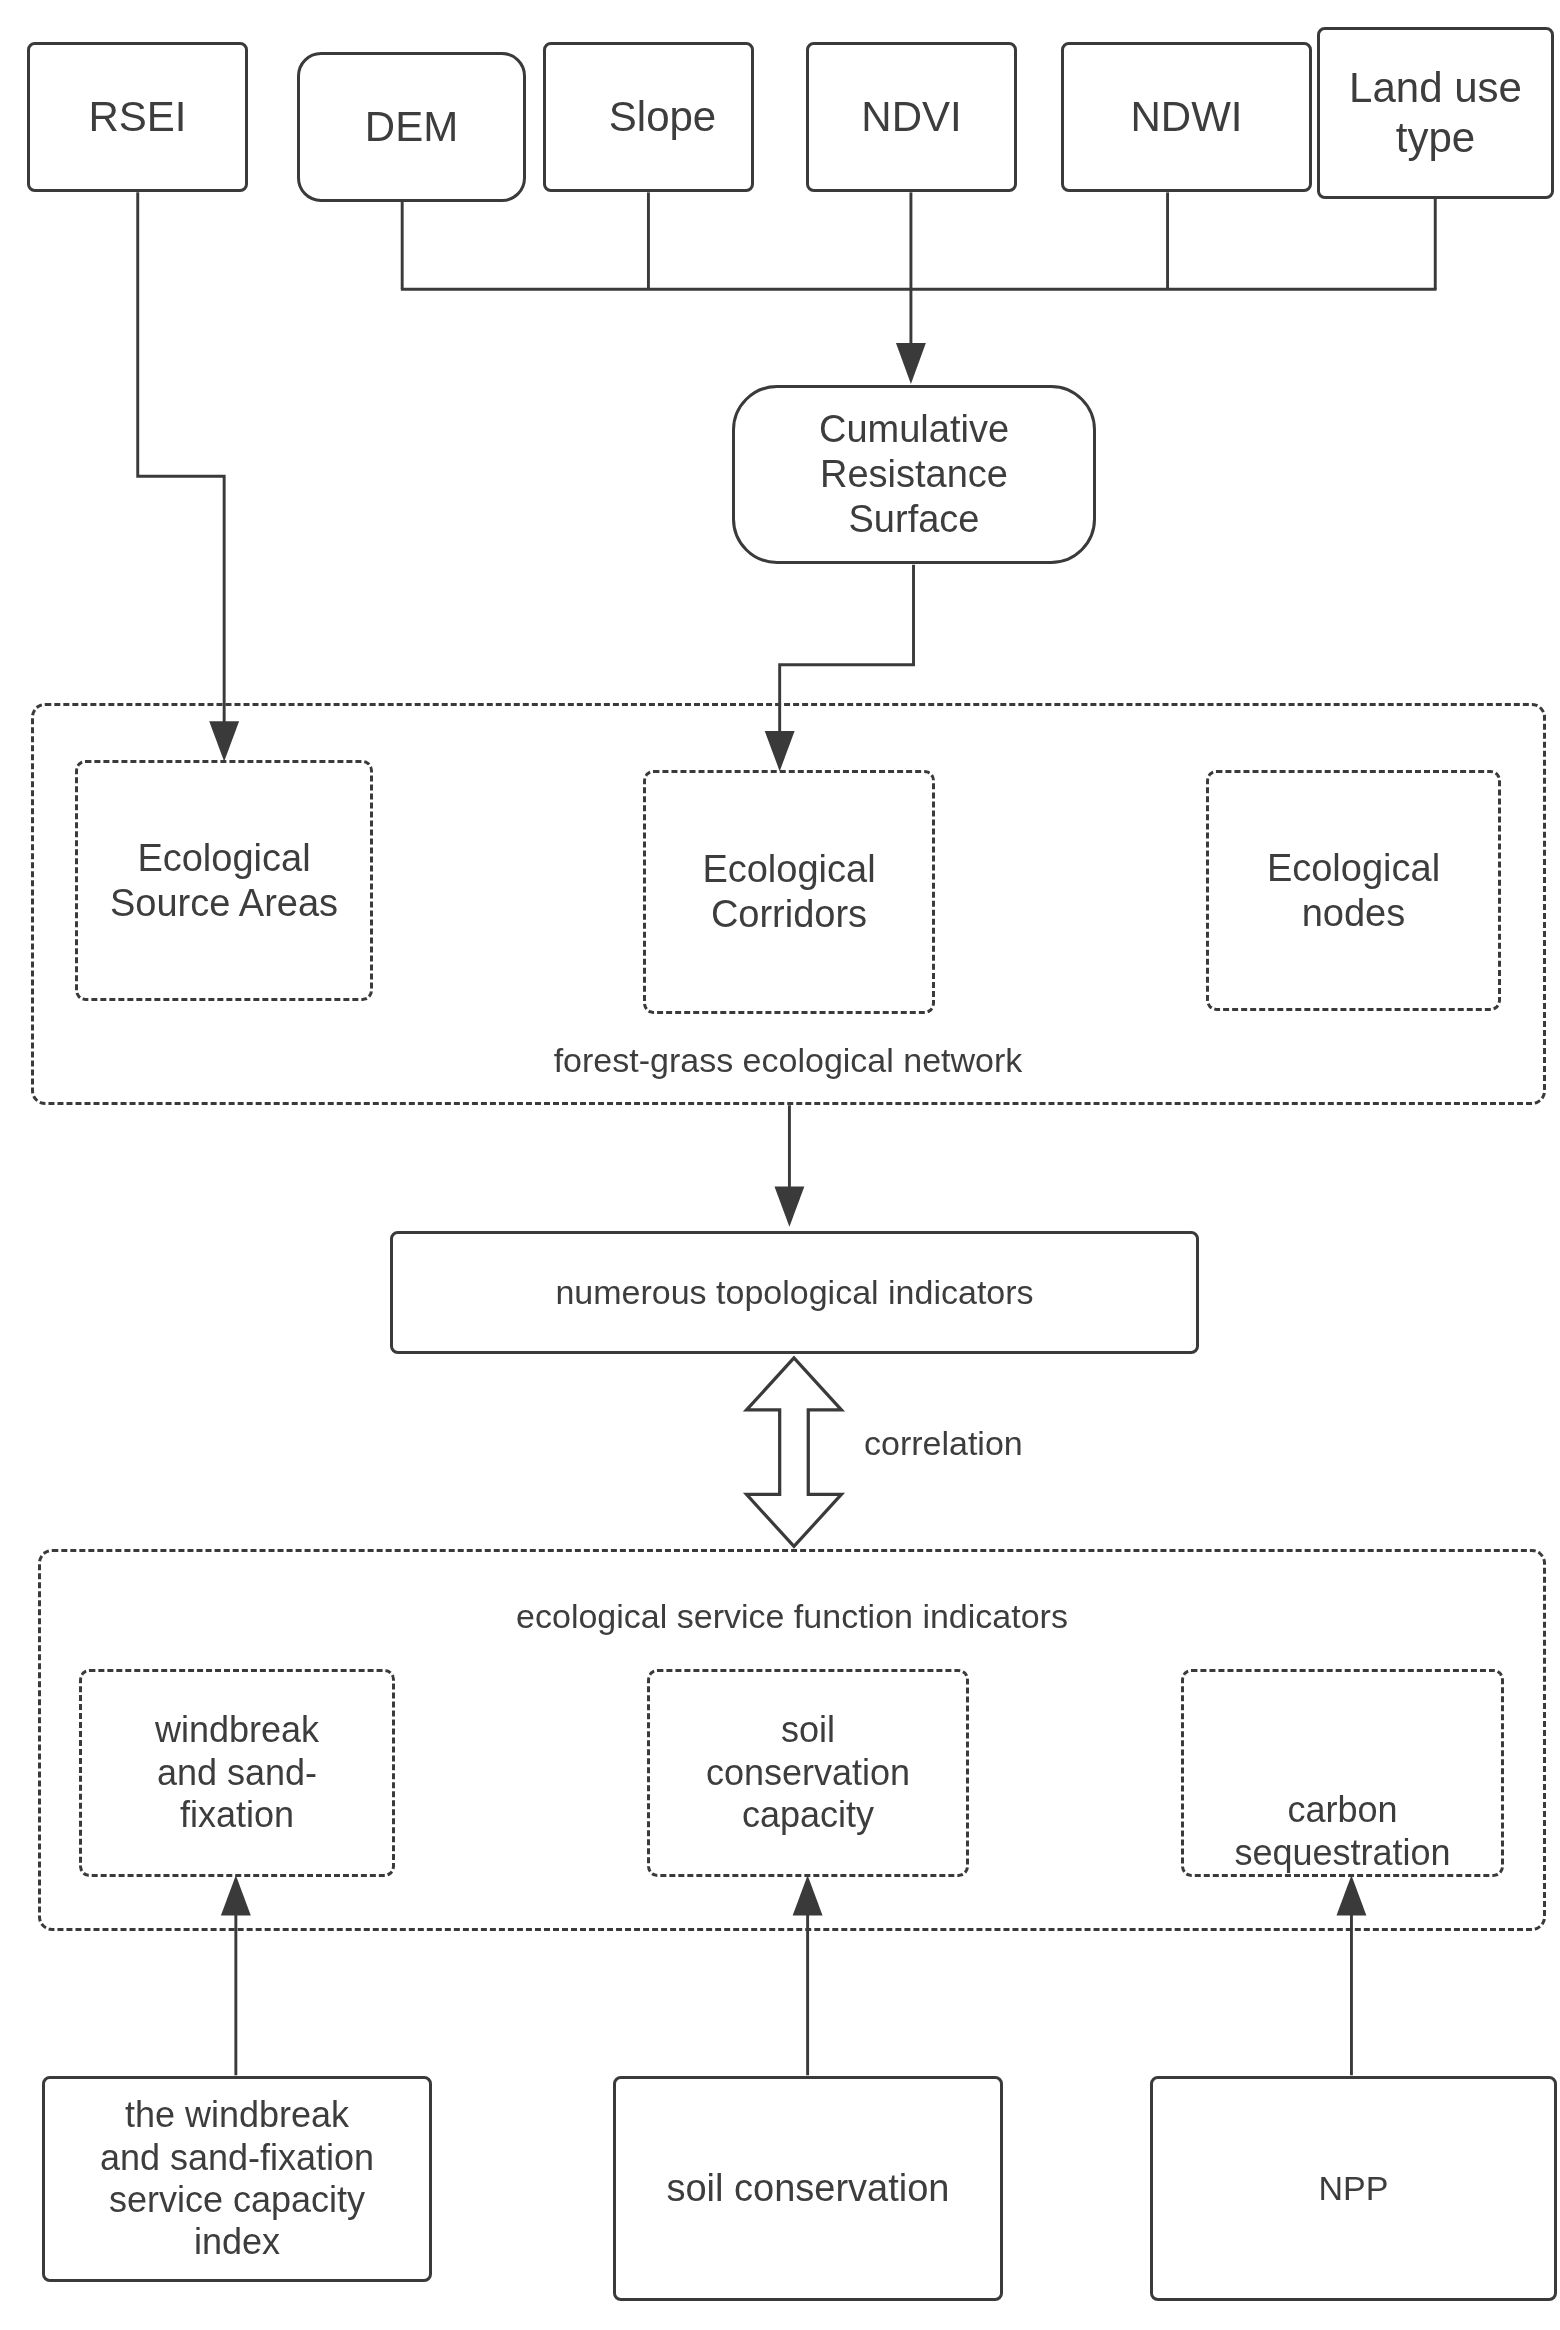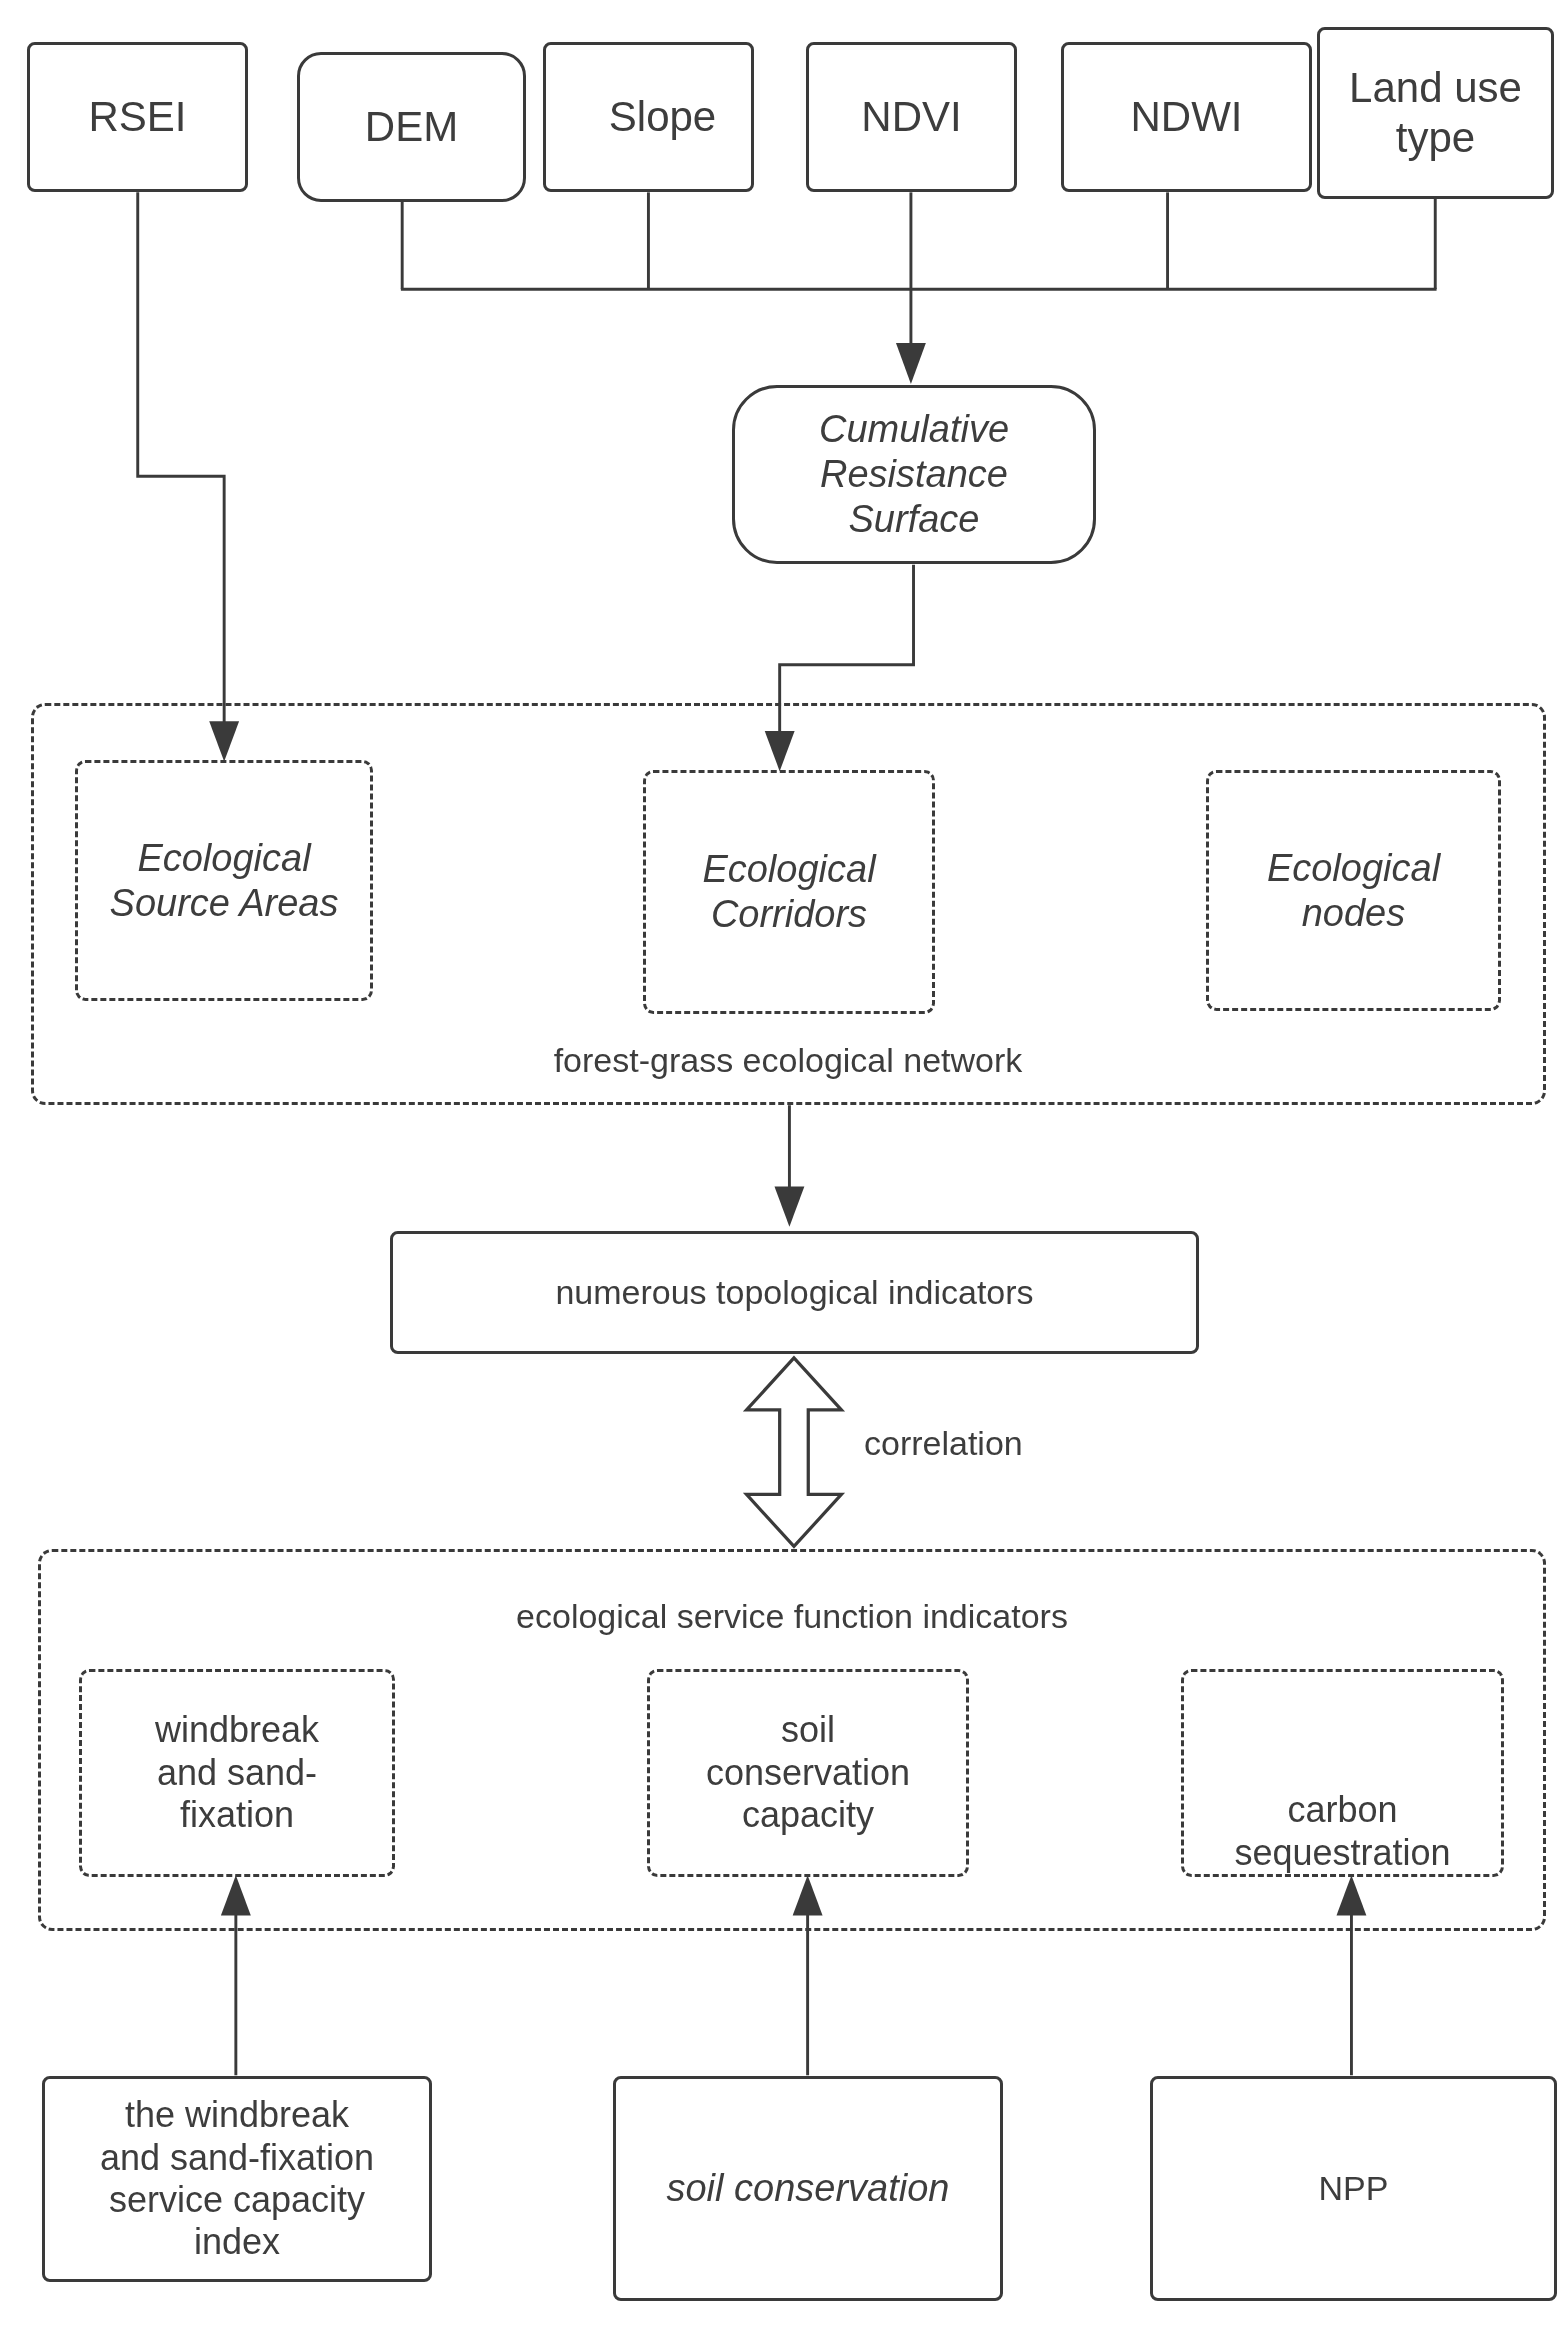--- a/index.html
+++ b/index.html
@@ -32,21 +32,21 @@
     position:absolute;
     box-sizing:border-box;
     border:3.2px dashed #3a3a3a;
     border-radius:14.3px;
     background:transparent;
   }
   .multiline{white-space:pre-line;}
   .lbl{display:block;line-height:1.18;}
   .f64{font-size:42px;}
   .f60{font-size:34px;}
-  .f58{font-size:38px;font-style:italic;}
+  .f58{font-size:38px;}
   .f56{font-size:36px;}
   .caption{
     position:absolute;
     text-align:center;
     line-height:1.15;
   }
   svg.wires{position:absolute;left:0;top:0;}
 </style>
 </head>
 <body>

